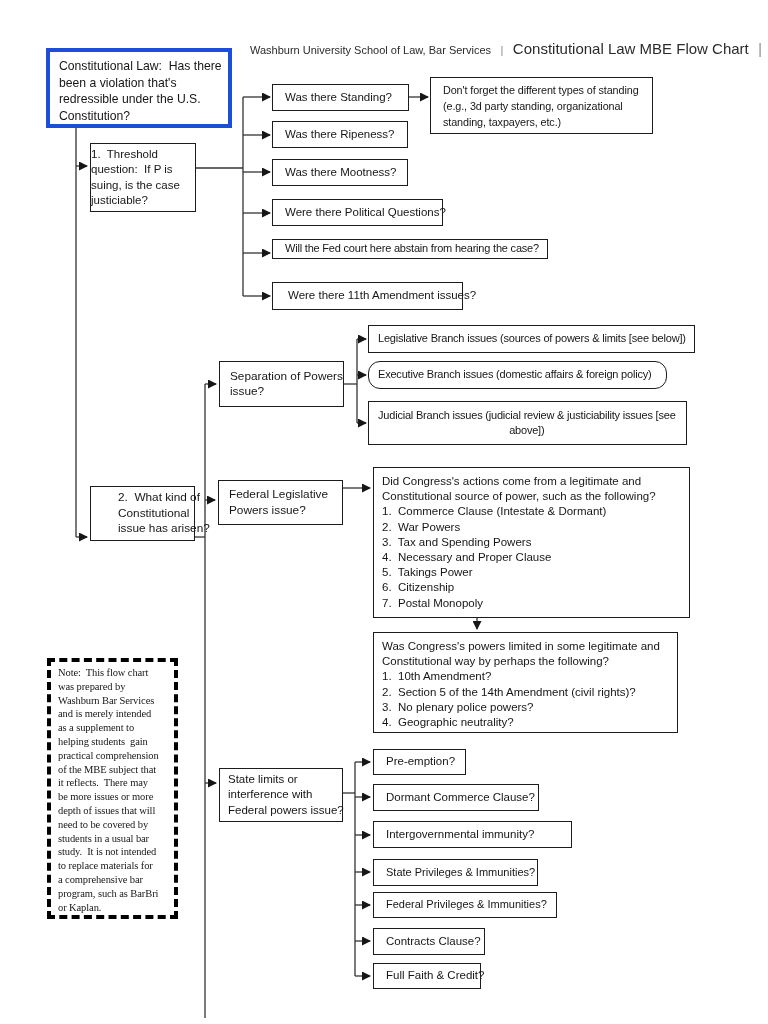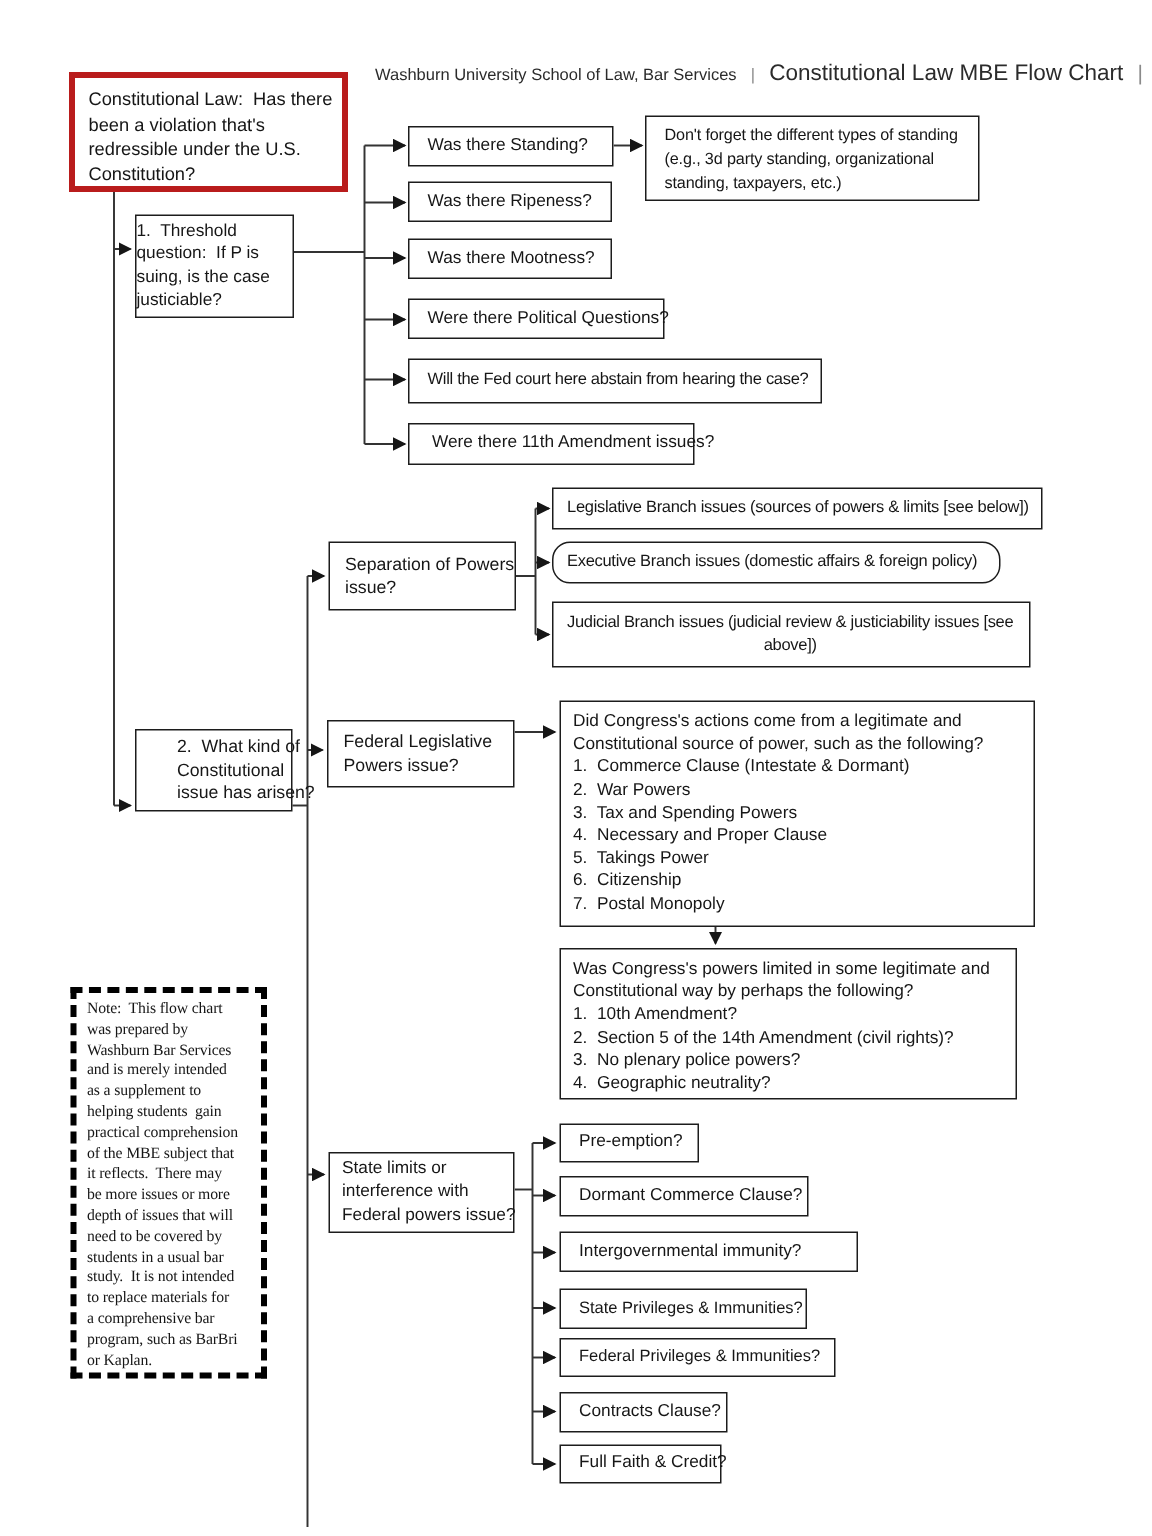--- a/index.html
+++ b/index.html
@@ -20,28 +20,28 @@
   .fbox{
     position:absolute;box-sizing:border-box;background:#fff;
     border:1.5px solid #1c1c1c;
     font-size:11.5px;line-height:15.5px;white-space:pre;
     display:flex;align-items:center;padding:2px 6px 2px 12px;
   }
   .tight{font-size:11px;letter-spacing:-0.2px;}
   .para{display:block;align-items:flex-start;padding:6px 8px;font-size:11.5px;line-height:15.2px;}
 
   
-  .b-root{left:46px;top:48px;width:186px;height:80px;border:4px solid #b91c1c;
+  .b-root{left:46px;top:48px;width:186px;height:80px;border:4px solid #1d4ed8;
           display:block;padding:6px 6px 0 9px;font-size:12.2px;line-height:16.6px;}
   .b-q1{left:90px;top:143px;width:106px;height:69px;padding-left:0;font-size:11.5px;}
   .b-j0{left:272px;top:84px;width:137px;height:27px;}
   .b-j1{left:272px;top:121px;width:136px;height:27px;}
   .b-j2{left:272px;top:159px;width:136px;height:27px;}
   .b-j3{left:272px;top:199px;width:171px;height:27px;}
-  .b-j4{left:272px;top:239px;width:276px;height:30px;}
+  .b-j4{left:272px;top:239px;width:276px;height:20px;}
   .b-j5{left:272px;top:282px;width:191px;height:28px;padding-left:15px;}
   .b-note-standing{left:430px;top:77px;width:223px;height:57px;font-size:10.8px;line-height:16px;letter-spacing:-0.1px;}
   .b-q2{left:90px;top:486px;width:105px;height:55px;padding-left:27px;font-size:11.8px;}
   .b-sep{left:219px;top:361px;width:125px;height:46px;padding-left:10px;font-size:11.8px;}
   .b-p0{left:368px;top:325px;width:327px;height:28px;padding-left:9px;}
   .b-p1{left:368px;top:361px;width:299px;height:28px;padding-left:9px;border-radius:12px;}
   .b-p2{left:368px;top:401px;width:319px;height:44px;padding-left:9px;font-size:11px;letter-spacing:-0.2px;text-align:center;}
   .b-fed{left:218px;top:480px;width:125px;height:45px;padding-left:10px;font-size:11.8px;}
   .b-congress-src{left:373px;top:467px;width:317px;height:151px;}
   .b-congress-lim{left:373px;top:632px;width:305px;height:101px;}

